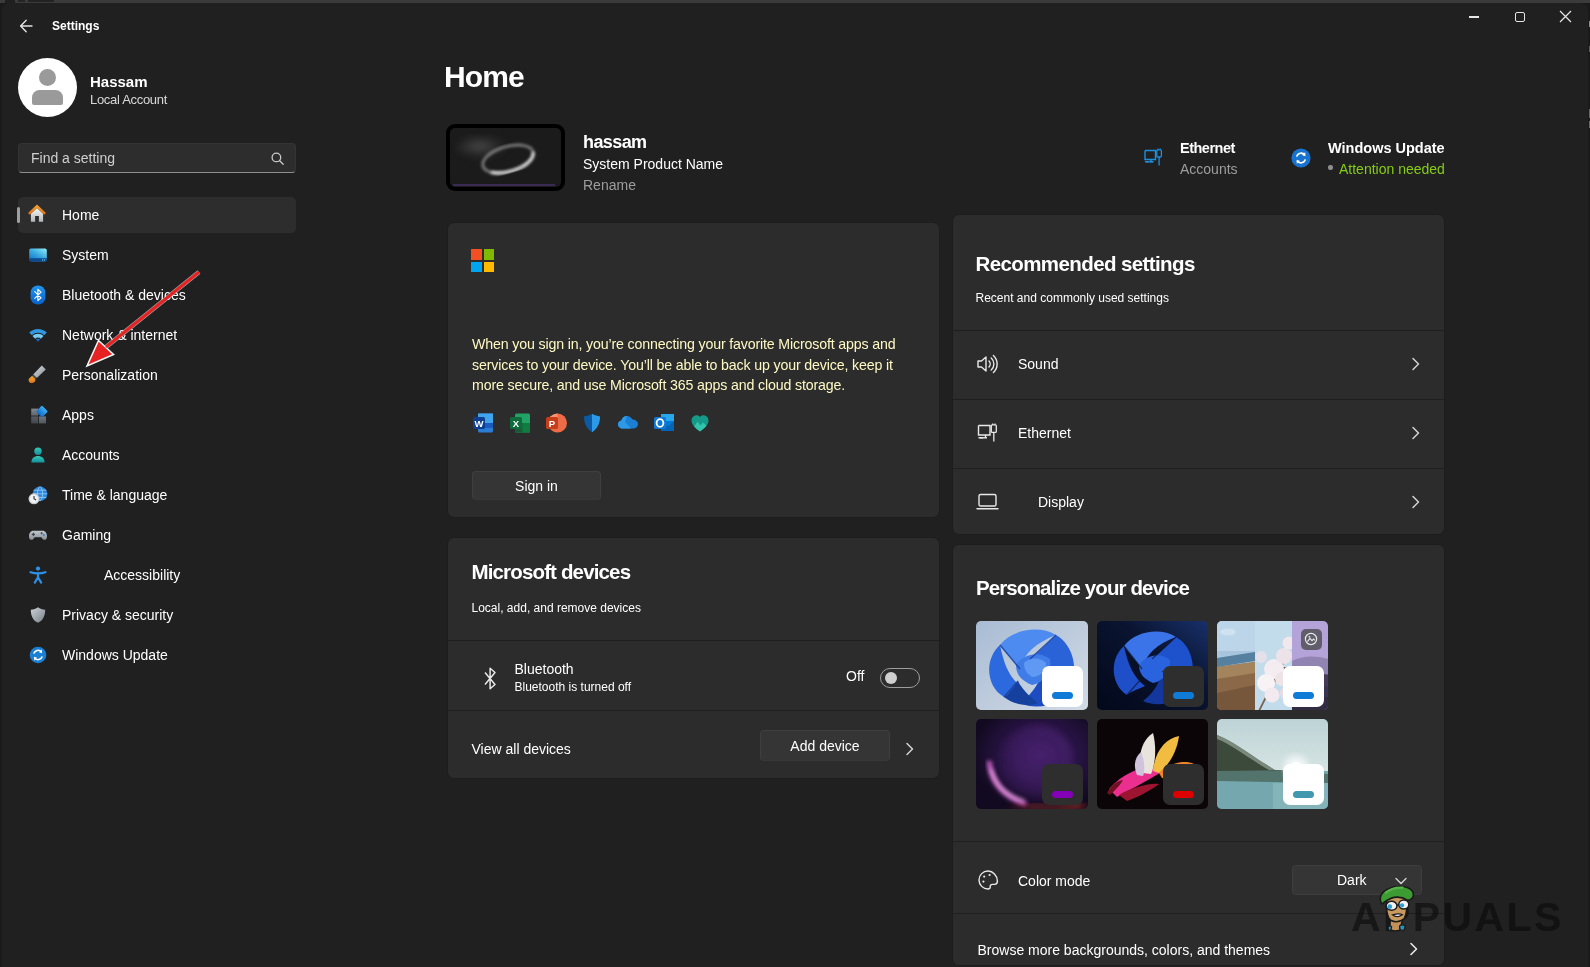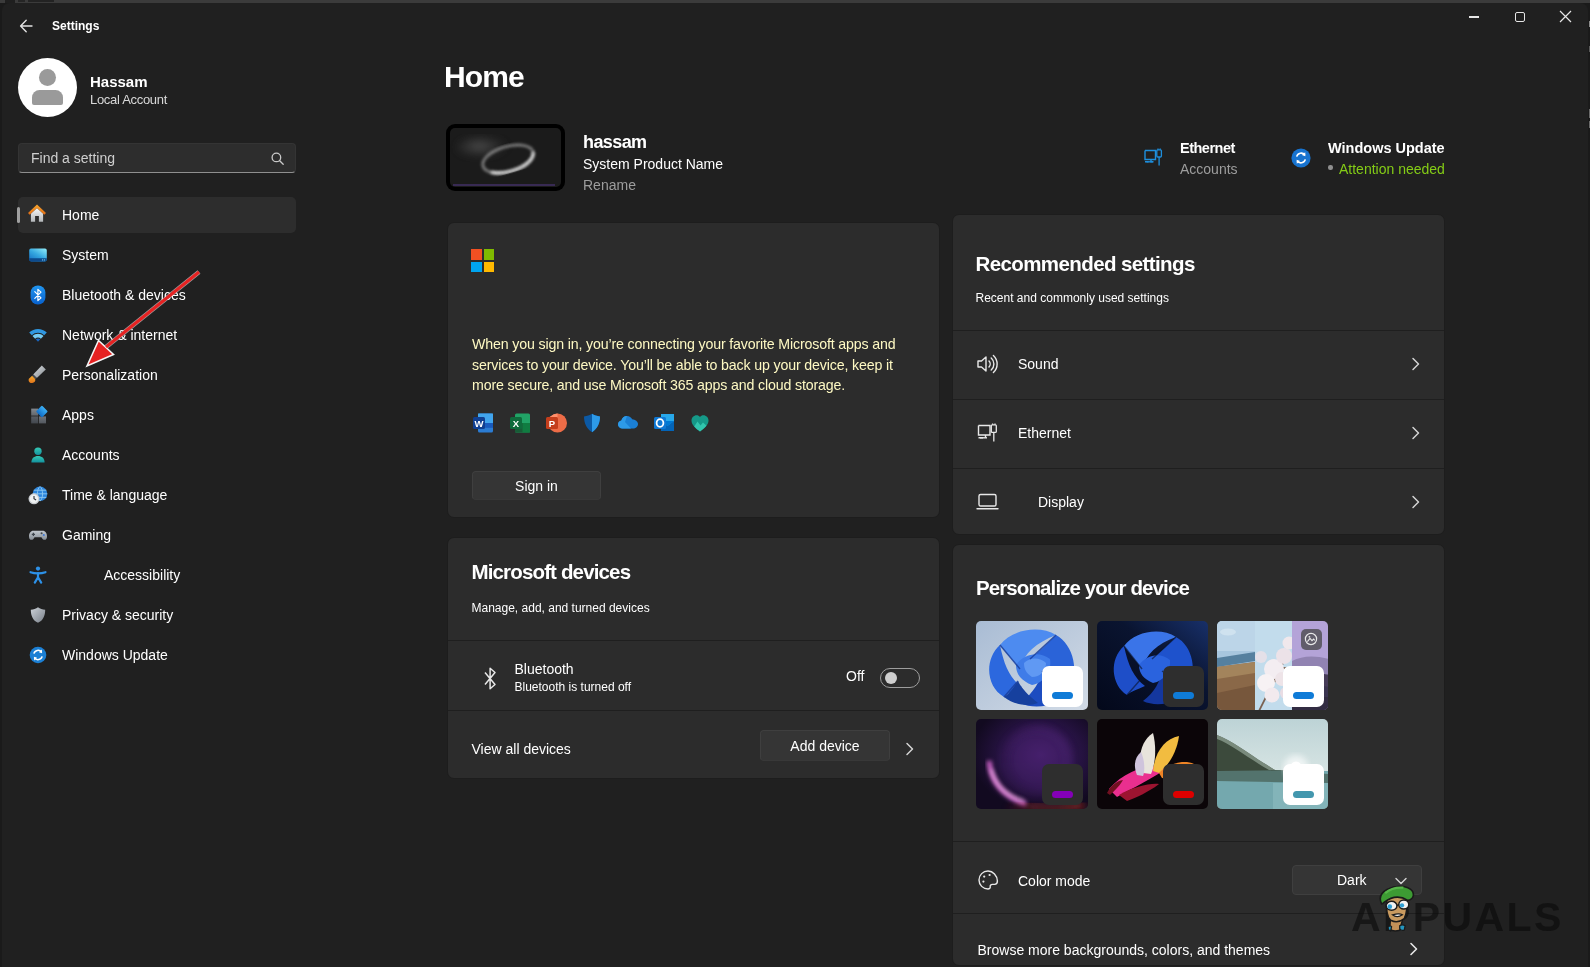--- a/index.html
+++ b/index.html
@@ -306,21 +306,21 @@
     </svg>
     <svg class="abs" style="left:241px; top:189px;" width="22" height="22" viewBox="0 0 22 22">
       <path d="M11 19.5 C7 16.5 2.5 13 2.5 8.5 C2.5 5.5 4.8 3.2 7.6 3.2 C9 3.2 10.2 3.9 11 4.9 C11.8 3.9 13 3.2 14.4 3.2 C17.2 3.2 19.5 5.5 19.5 8.5 C19.5 13 15 16.5 11 19.5 Z" fill="#159988"></path>
       <path d="M11 19.5 C9 18 6.8 16.4 5.2 14.5 L8.5 9.5 L11.5 13.5 L14 10.5 L17.5 13.8 C15.8 16 13 18 11 19.5 Z" fill="#31c5ad"></path>
     </svg>
     <div class="btn" style="left:24px; top:248px; width:129px; height:29px;">Sign in</div>
   </div>
 
   <div id="card2" class="card" style="left:447px; top:537px; width:493px; height:242px;">
     <div class="cardtitle" style="left:23.5px; top:22px; letter-spacing:-0.85px;">Microsoft devices</div>
-    <div class="sub14" style="left:23.5px; top:63px;">Manage, add, and turned devices</div>
+    <div class="sub14" style="left:23.5px; top:63px;">Local, add, and remove devices</div>
     <div class="divider" style="left:0; top:102px; width:491px;"></div>
     <svg class="abs" style="left:34px; top:127px;" width="16" height="27" viewBox="0 0 16 27">
       <path d="M3 7.5 L13 19.5 L8.1 23.8 V3.2 L13 7.5 L3 19.5" stroke="#e8e8e8" stroke-width="1.5" fill="none" stroke-linejoin="round"></path>
     </svg>
     <div class="label14" style="left:66.5px; top:123px;">Bluetooth</div>
     <div class="sub14" style="left:66.5px; top:142px;">Bluetooth is turned off</div>
     <div class="label14" style="left:398px; top:130px;">Off</div>
     <div class="abs" style="left:432px; top:129.5px; width:40px; height:20px; border:1px solid #9d9d9d; border-radius:10px;">
       <div class="abs" style="left:4px; top:3px; width:12px; height:12px; border-radius:50%; background:#cfcfcf;"></div>
     </div>

